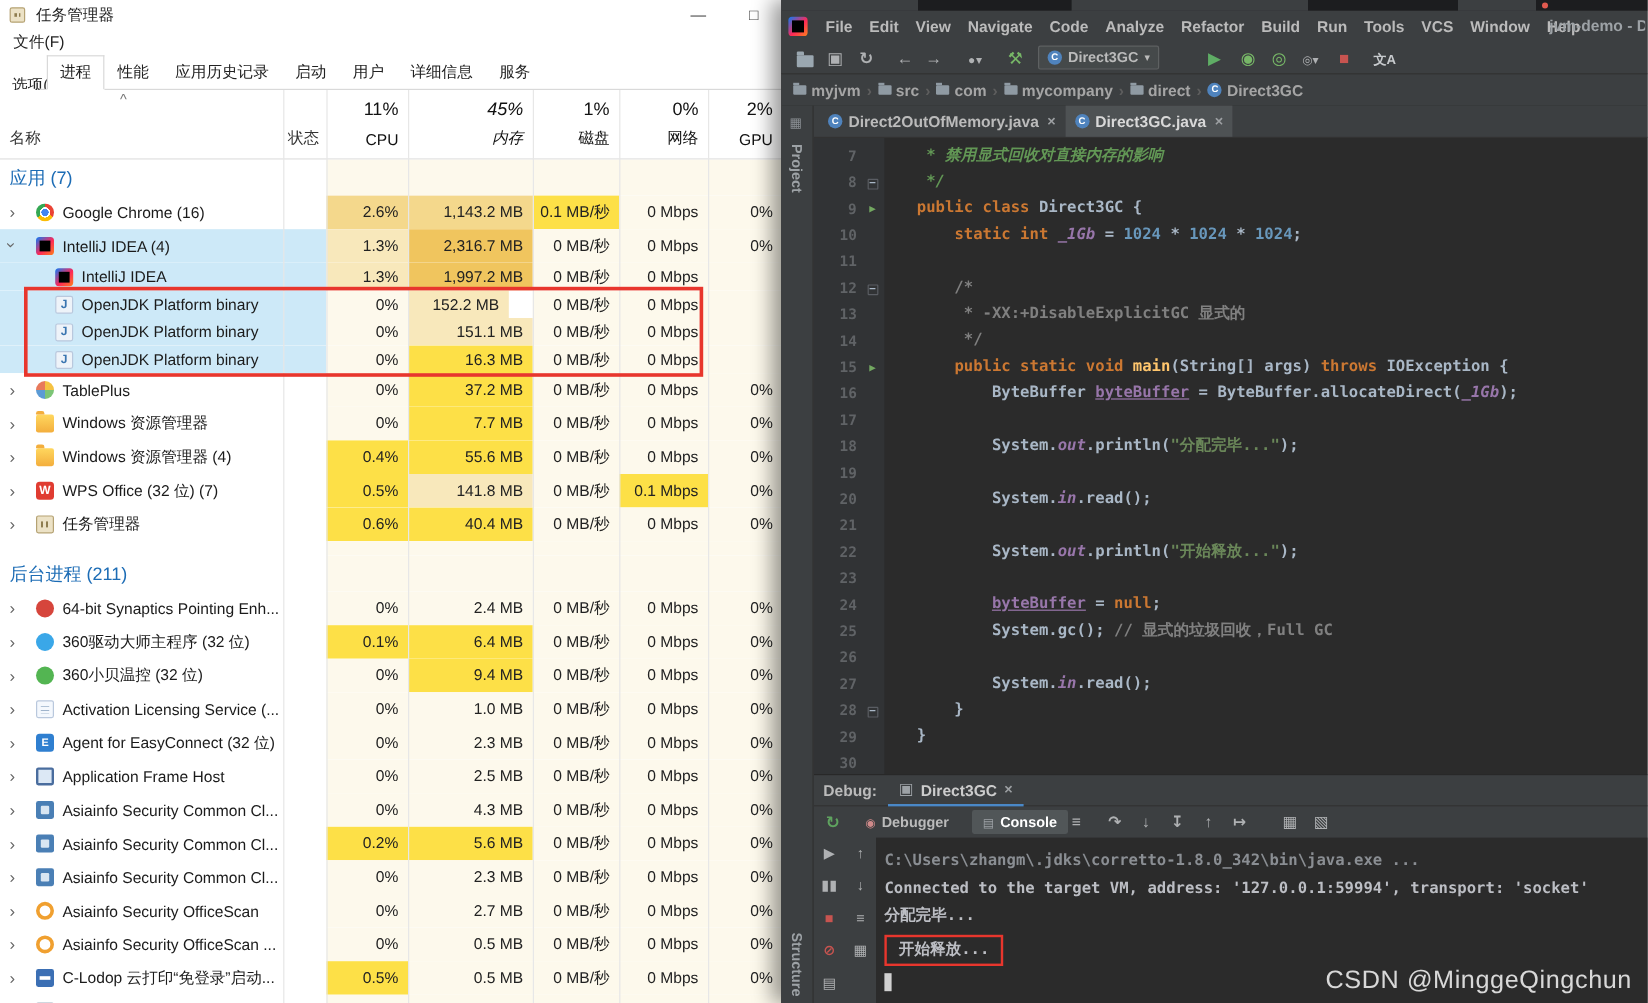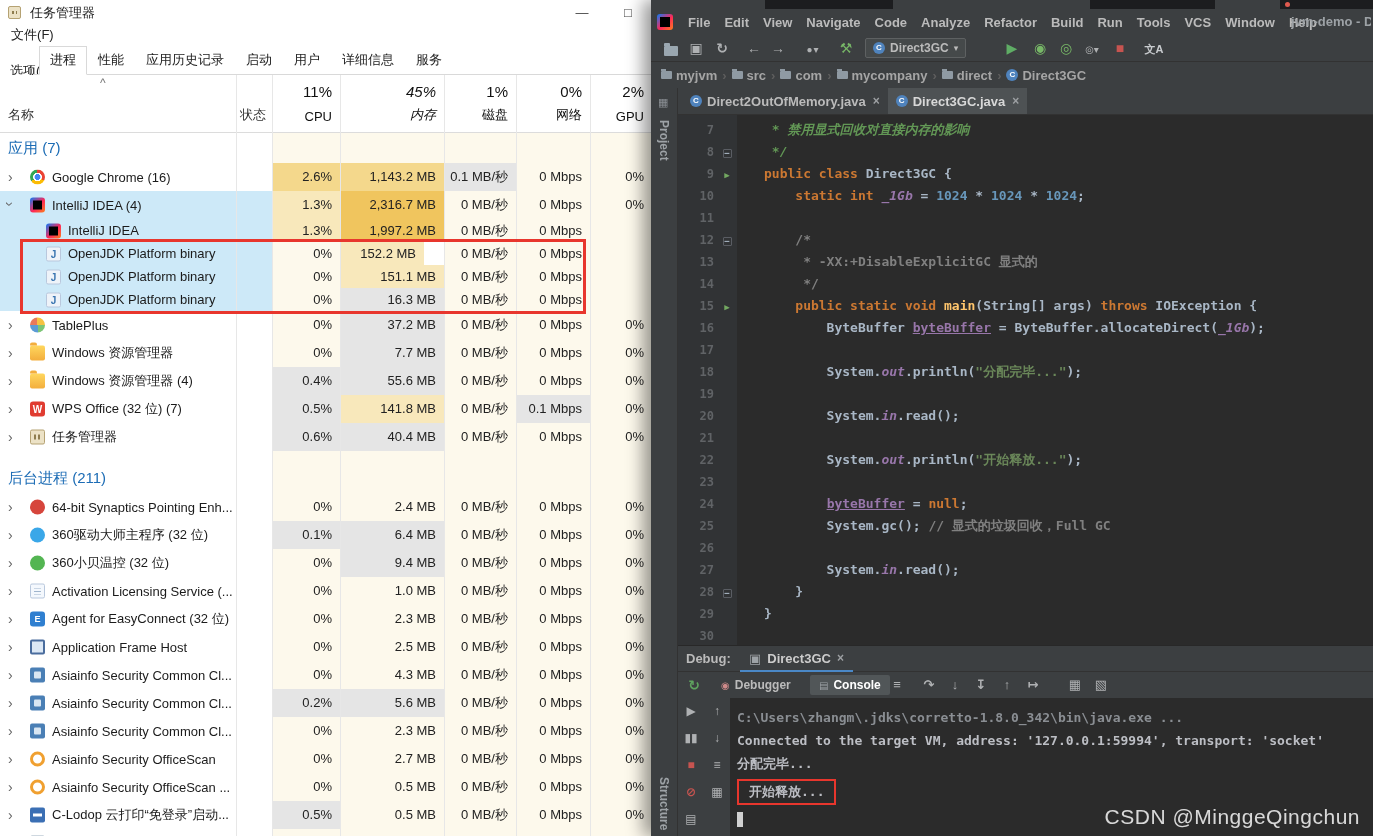--- a/index.html
+++ b/index.html
@@ -36,21 +36,21 @@
   .tm-row.sel::before { content:""; position:absolute; left:0; top:0; bottom:0; width:272px; background:var(--selection,#cde9f8); }
   .sec-label { position:absolute; left:8px; top:0; bottom:0; display:flex; align-items:center; font-size:15px; color:#1c6cb5; }
   .nmcell { position:absolute; left:0; top:0; bottom:0; width:272px; overflow:hidden; }
   .nm-arrow { position:absolute; left:8px; top:50%; transform:translateY(-50%); color:#666; font-size:14px; }
   .nm-arrow.exp { transform:translateY(-55%) rotate(90deg); }
   .nm-icon { position:absolute; left:30px; top:50%; transform:translateY(-50%); }
   .nm-icon.child { left:46px; }
   .nm-text { position:absolute; left:52px; top:0; bottom:0; display:flex; align-items:center; font-size:13px; color:#1b1b1b; white-space:nowrap; }
   .nm-text.child { left:68px; }
   .cell { position:absolute; top:0; bottom:0; text-align:right; padding-right:8px; font-size:13px; color:#222; white-space:nowrap; }
-  .h0{background:#fdf9ec}.h1{background:#e5e5e5}.h2{background:#f8e8bb}.h3{background:#f4d88c}.h4{background:#f0c55e}
+  .h0{background:#fdf9ec}.h1{background:#fde047}.h2{background:#f8e8bb}.h3{background:#f4d88c}.h4{background:#f0c55e}
   .tm-redbox { position:absolute; left:20px; width:566px; border:3px solid var(--annot,#e8362d); z-index:6; pointer-events:none; }
 
   
   .pic { width:15px; height:15px; border-radius:3px; display:block; position:relative; font-style:normal; }
   .pic-chrome { border-radius:50%; background:radial-gradient(circle,#4285f4 0 28%,#fff 29% 40%,rgba(0,0,0,0) 41%),conic-gradient(#ea4335 0 33%,#fbbc05 33% 66%,#34a853 66% 100%); }
   .pic-idea { background:linear-gradient(135deg,#087cfa,#fe2857 55%,#fc801d); }
   .pic-idea::after { content:""; position:absolute; inset:3px; background:#000; }
   .pic-java { background:#eef3f9; border:1px solid #b9c8dd; border-radius:2px; }
   .pic-java::after { content:"J"; position:absolute; inset:0; color:#3a75b0; font-size:10px; font-weight:bold; text-align:center; line-height:13px; }
   .pic-tableplus { border-radius:50%; background:conic-gradient(#f5c242 0 25%,#7cc576 25% 50%,#5b9bd5 50% 75%,#e8795b 75% 100%); }

